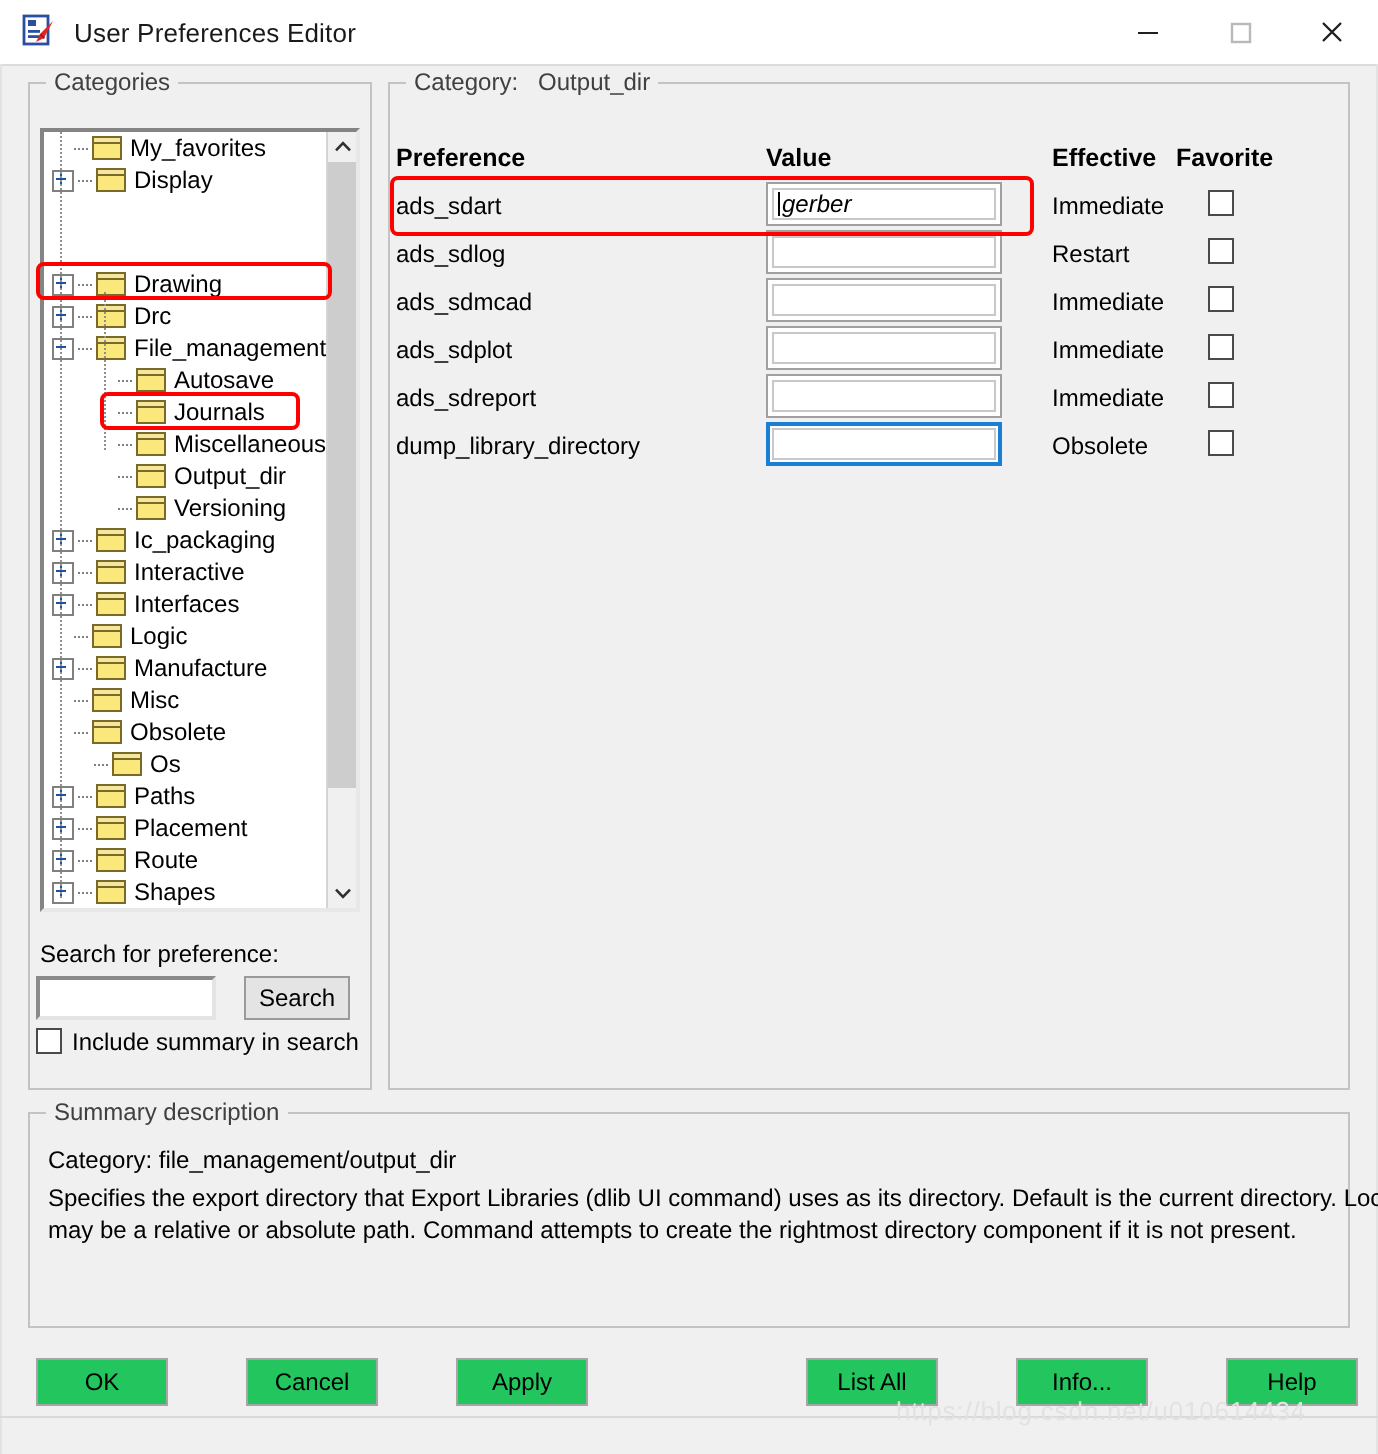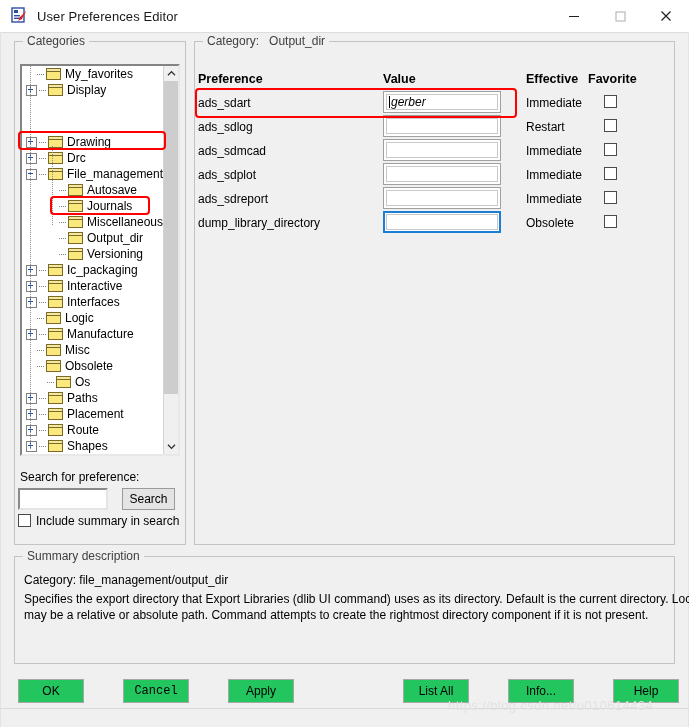--- a/index.html
+++ b/index.html
@@ -741,20 +741,20 @@
 
   <div class="groupbox" id="summary-group">
     <span class="gb-title">Summary description</span>
   </div>
   <div class="summary-text" style="top:573px;">Category: file_management/output_dir</div>
   <div class="summary-text" style="top:592px;">Specifies the export directory that Export Libraries (dlib UI command) uses as its directory. Default is the current directory. Location</div>
   <div class="summary-text" style="top:608px;">may be a relative or absolute path. Command attempts to create the rightmost directory component if it is not present.</div>
 
   <div class="footer-sep"></div>
   <div class="footer-btn" style="left:18px;  width:66px;">OK</div>
-  <div class="footer-btn" style="left:123px; width:66px;font-family:Liberation Mono, monospace;">Cancel</div>
+  <div class="footer-btn" style="left:123px; width:66px;">Cancel</div>
   <div class="footer-btn" style="left:228px; width:66px;">Apply</div>
   <div class="footer-btn" style="left:403px; width:66px;">List All</div>
   <div class="footer-btn" style="left:508px; width:66px;">Info...</div>
   <div class="footer-btn" style="left:613px; width:66px;">Help</div>
 
   <div class="watermark">https://blog.csdn.net/u010614434</div>
 </div>
 
 </body></html>

